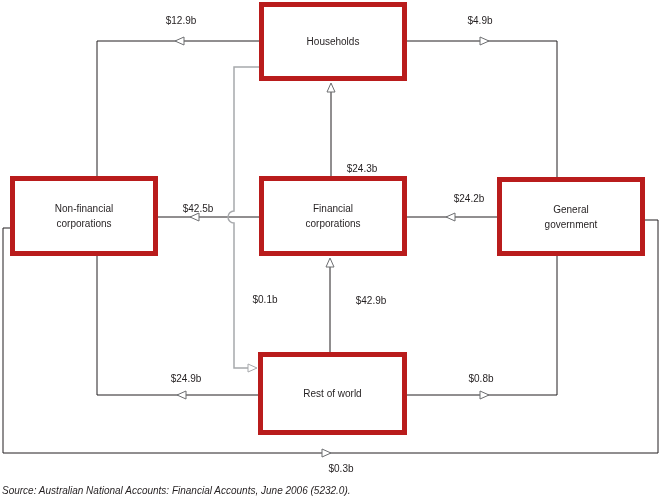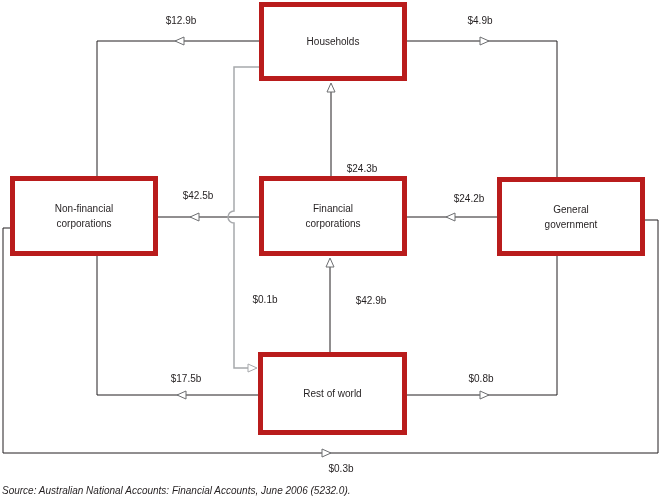--- a/index.html
+++ b/index.html
@@ -99,23 +99,23 @@
     <span>government</span>
   </div>
 
   <div class="node" style="left:258px; top:352px; width:149px; height:83px;">
     <span>Rest of world</span>
   </div>
 
   <span class="flow-label" style="left:181px; top:20px;">$12.9b</span>
   <span class="flow-label" style="left:480px; top:20px;">$4.9b</span>
   <span class="flow-label" style="left:362px; top:128px;margin-top:40px;">$24.3b</span>
-  <span class="flow-label" style="left:198px; top:195px;text-align:right;">$42.5b</span>
+  <span class="flow-label" style="left:198px; top:208px;text-align:right;">$42.5b</span>
   <span class="flow-label" style="left:469px; top:198px;">$24.2b</span>
   <span class="flow-label" style="left:265px; top:299px;">$0.1b</span>
   <span class="flow-label" style="left:365px; top:300px;padding-left:12px;">$42.9b</span>
-  <span class="flow-label" style="left:186px; top:378px;">$17.5b</span>
+  <span class="flow-label" style="left:186px; top:378px;">$24.9b</span>
   <span class="flow-label" style="left:481px; top:378px;">$0.8b</span>
   <span class="flow-label" style="left:341px; top:468px;">$0.3b</span>
 
   <div class="source-note">Source: Australian National Accounts: Financial Accounts, June 2006 (5232.0).</div>
 
 </div>
 
 </body></html>

